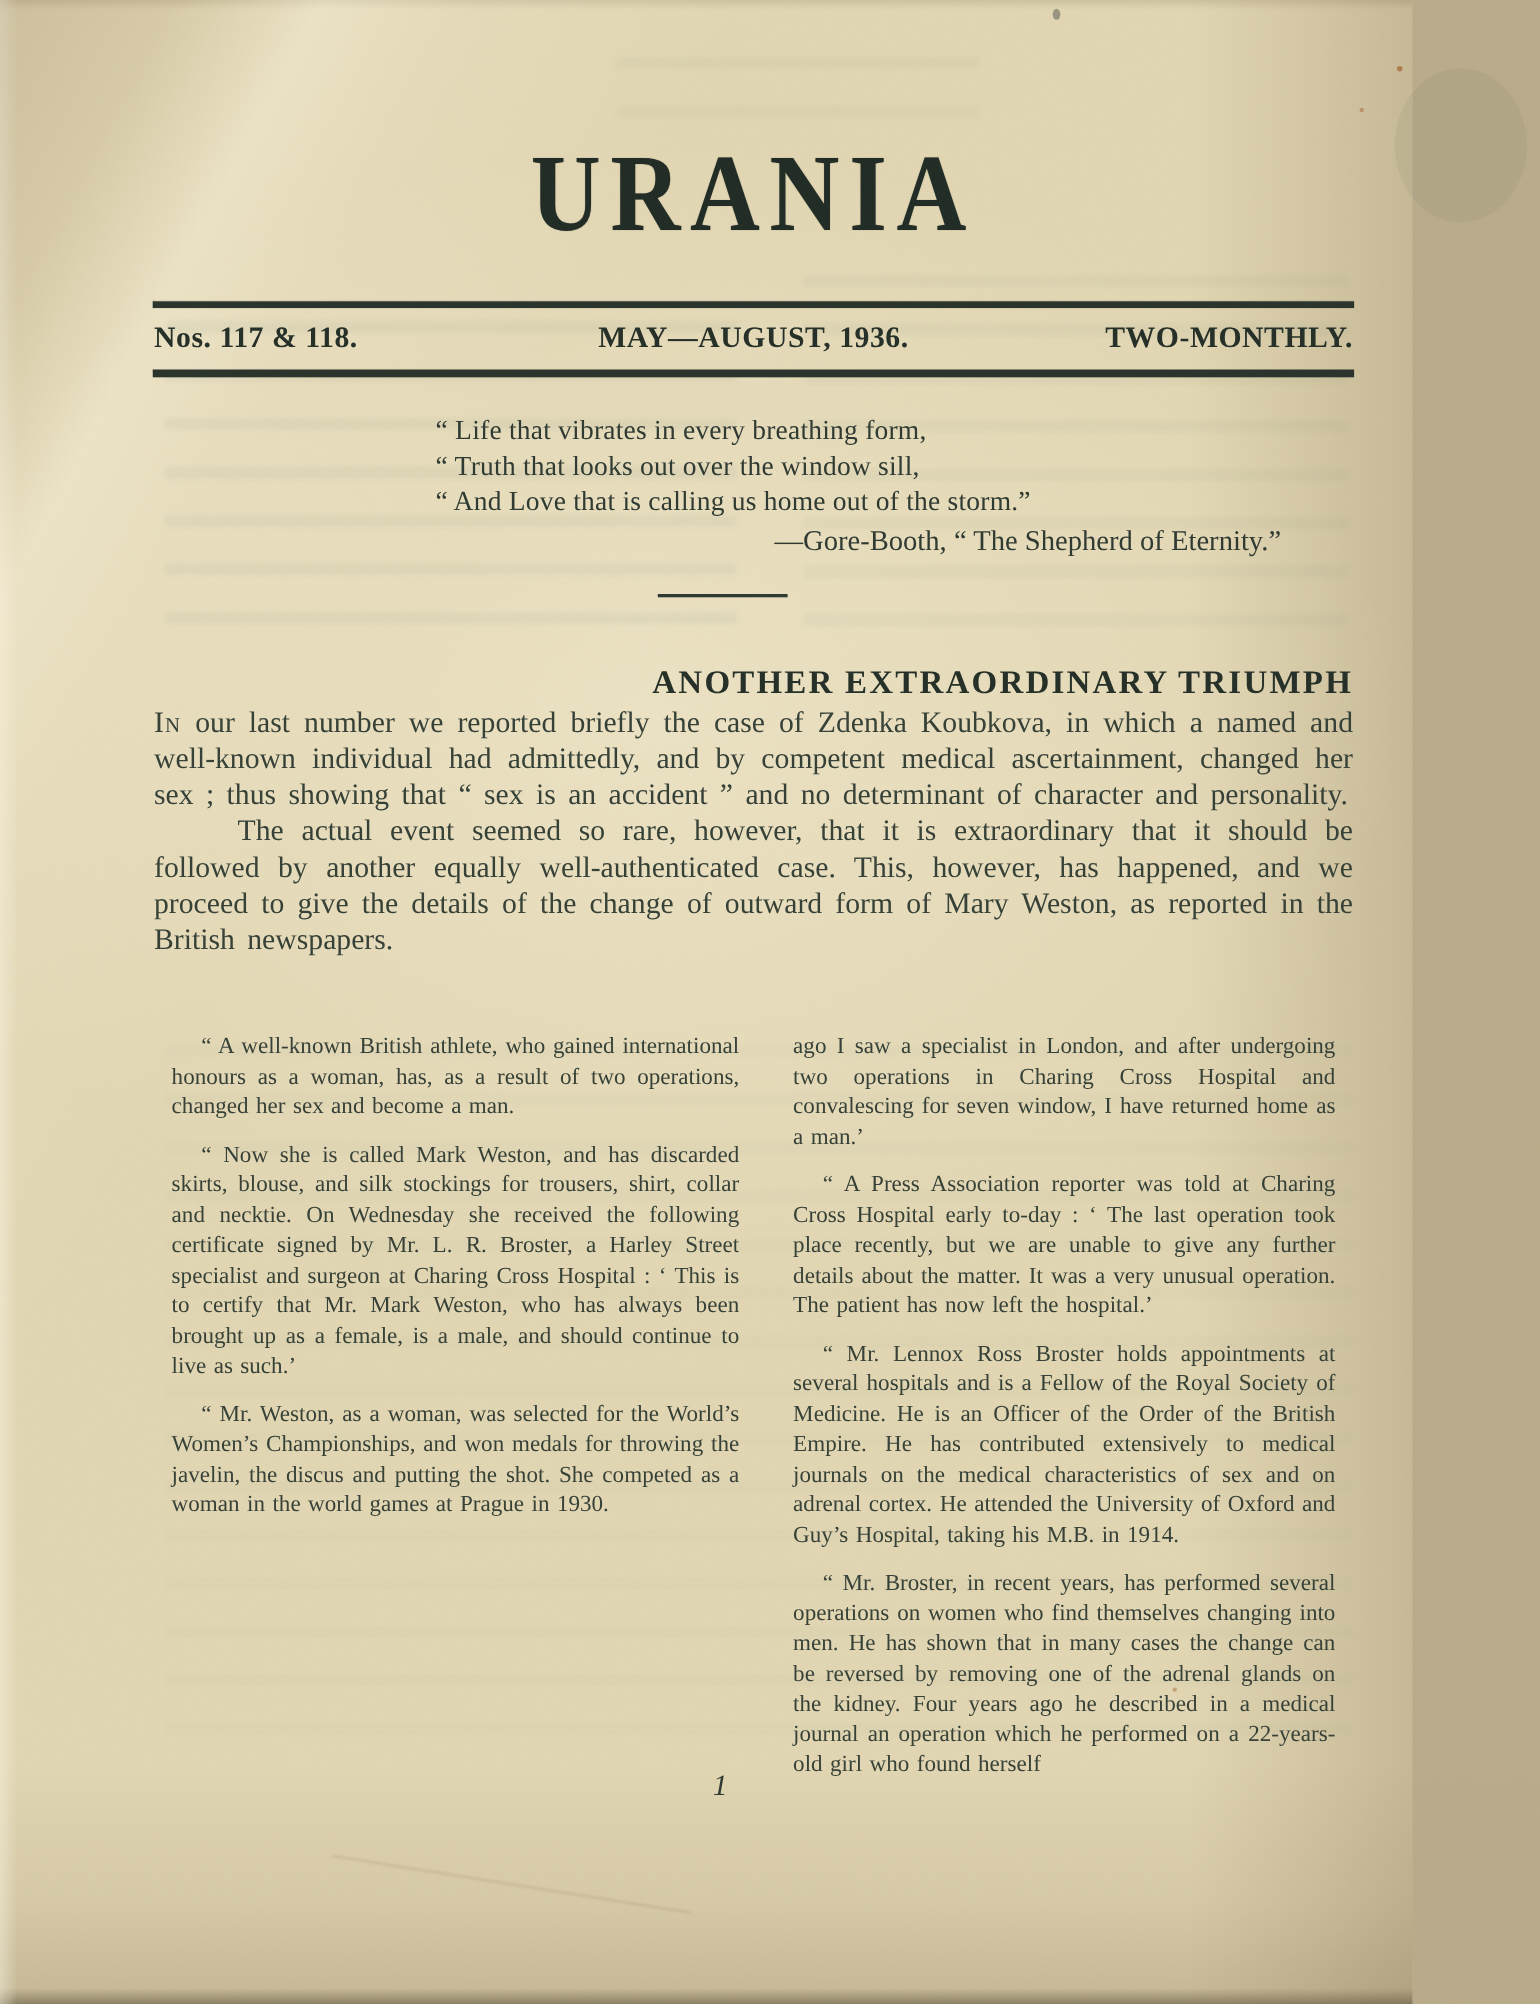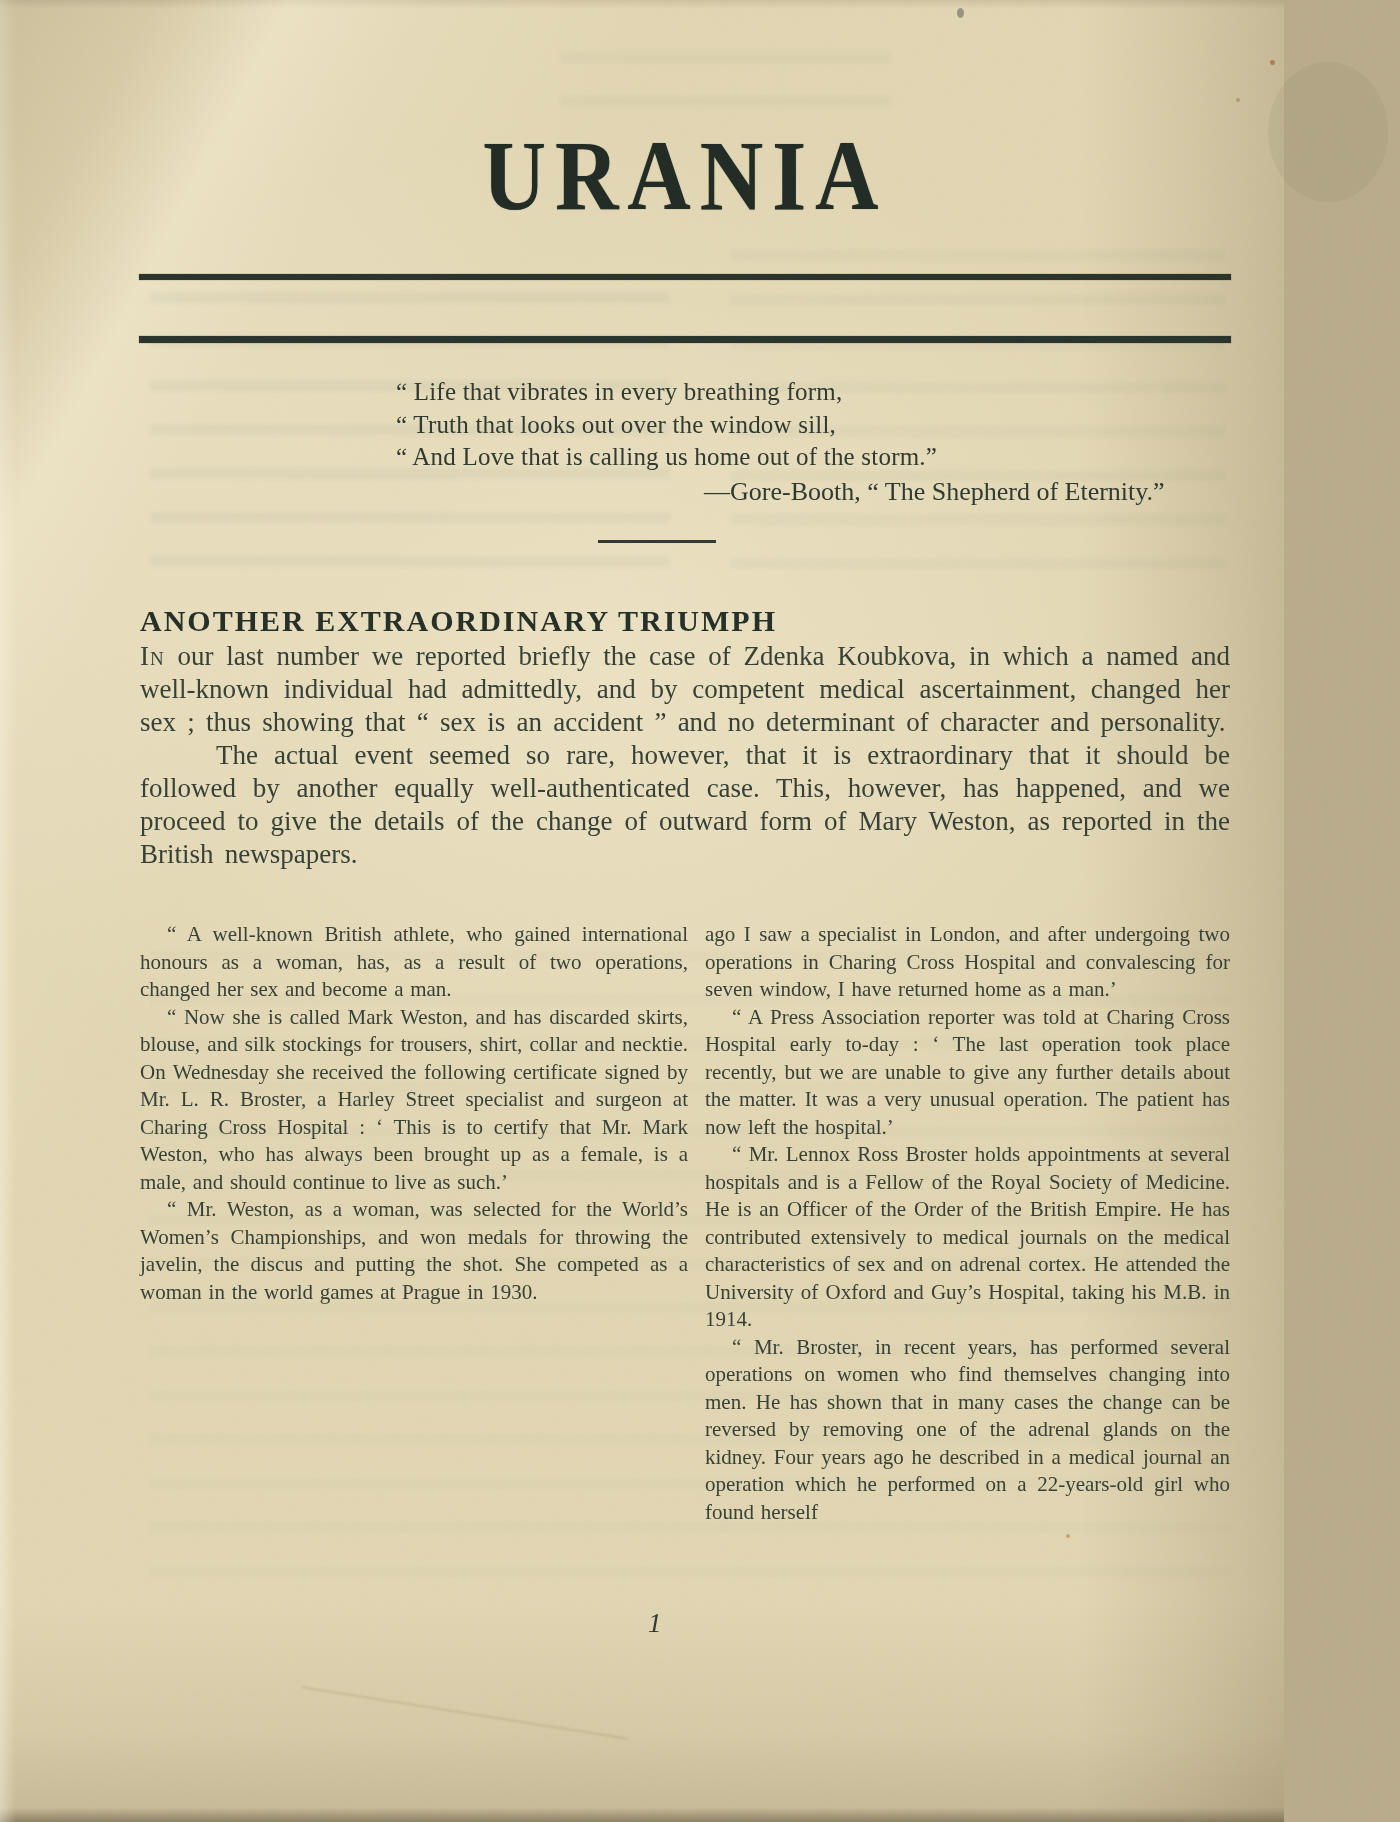--- a/index.html
+++ b/index.html
@@ -34,36 +34,36 @@
     font-weight:bold;font-size:27px;color:#222d25;letter-spacing:0.5px;
   }
   .issue-row .c{text-align:center;}
   .issue-row .r{text-align:right;}
   
   .epigraph{left:396px;top:376px;width:700px;font-size:25px;line-height:32.5px;color:#2c372f;letter-spacing:0.2px;}
   .attribution{left:704px;top:477px;font-size:26px;color:#2c372f;}
   .mini-rule{left:598px;top:540px;width:118px;height:3px;background:#2c372f;}
   
   .headline{
-    left:140px;top:602px;width:1090px;text-align:left;
+    left:140px;top:602px;width:1090px;text-align:right;
     font-size:30px;line-height:38px;font-weight:bold;letter-spacing:2px;color:#222d25;
   }
   .intro{
     left:140px;top:640px;width:1090px;
     font-size:27px;line-height:33px;text-align:justify;word-spacing:4.5px;color:#333e34;
   }
   .intro p{margin:0;}
   .intro p.p2{text-indent:76px;}
   .lead{font-variant:small-caps;letter-spacing:1px;}
   .columns{
     left:140px;top:921px;width:1090px;
     display:grid;grid-template-columns:548px 525px;column-gap:17px;
     font-size:21px;line-height:27.5px;text-align:justify;word-spacing:1.5px;color:#333e34;
   }
-  .columns p{margin:0;text-indent:27px;}
+  .columns p{margin:16px;text-indent:27px;}
   .columns p.cont{text-indent:0;}
   .folio{left:648px;top:1608px;font-size:27px;font-style:italic;color:#2c372f;}
   
   .ghost{
     background:repeating-linear-gradient(180deg, rgba(96,130,108,0.10) 0px, rgba(96,130,108,0.10) 11px, rgba(96,130,108,0) 11px, rgba(96,130,108,0) 44px);
     filter:blur(2px);
   }
   .smudge{border-radius:50%;}
   .speck{border-radius:50%;}
   .crease{background:rgba(140,118,80,0.22);filter:blur(1px);}
@@ -81,20 +81,25 @@
   <div class="abs smudge" style="left:1268px;top:62px;width:120px;height:140px;background:rgba(125,120,100,0.12);"></div>
   <div class="abs speck" style="left:1270px;top:60px;width:5px;height:5px;background:rgba(160,90,40,0.65);"></div>
   <div class="abs speck" style="left:1236px;top:98px;width:4px;height:4px;background:rgba(165,100,50,0.5);"></div>
   <div class="abs speck" style="left:1066px;top:1534px;width:4px;height:4px;background:rgba(170,110,50,0.5);"></div>
   <div class="abs speck" style="left:957px;top:8px;width:7px;height:10px;background:rgba(90,95,85,0.55);"></div>
   <div class="abs crease" style="left:300px;top:1712px;width:330px;height:2px;transform:rotate(9deg);"></div>
 
   <div class="abs masthead">URANIA</div>
 
   <div class="abs rule rule1"></div>
+  <div class="abs issue-row">
+    <span>Nos. 117 &amp; 118.</span>
+    <span class="c">MAY—AUGUST, 1936.</span>
+    <span class="r">TWO-MONTHLY.</span>
+  </div>
   <div class="abs rule rule2"></div>
 
   <div class="abs epigraph">
 
   <div>“ Life that vibrates in every breathing form,</div>
       <div>“ Truth that looks out over the window sill,</div>
       <div>“ And Love that is calling us home out of the storm.”</div>
     </div>
   <div class="abs attribution">—Gore-Booth, “ The Shepherd of Eternity.”</div>
   <div class="abs mini-rule"></div>

